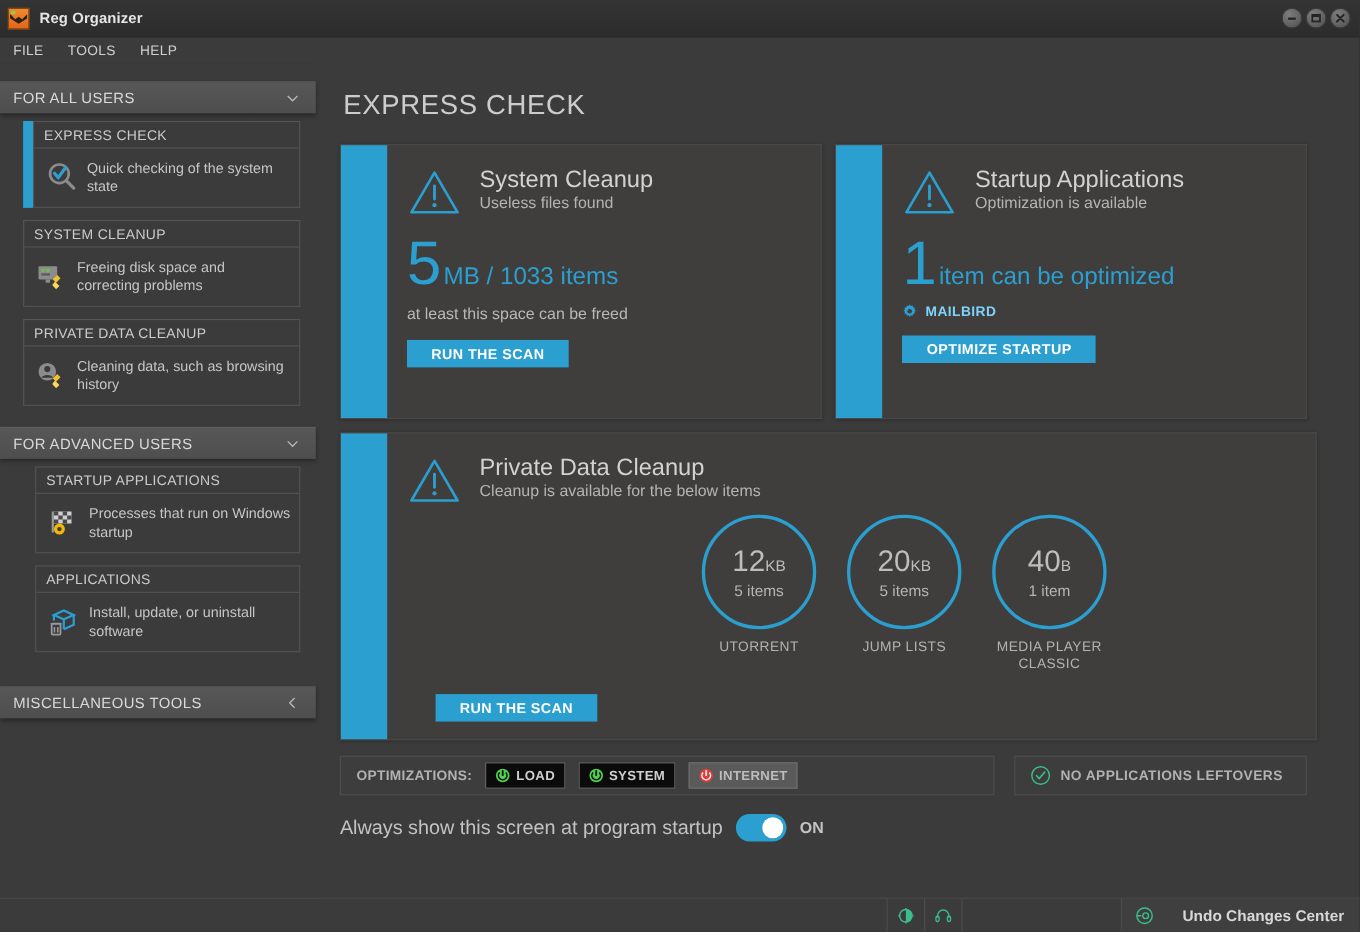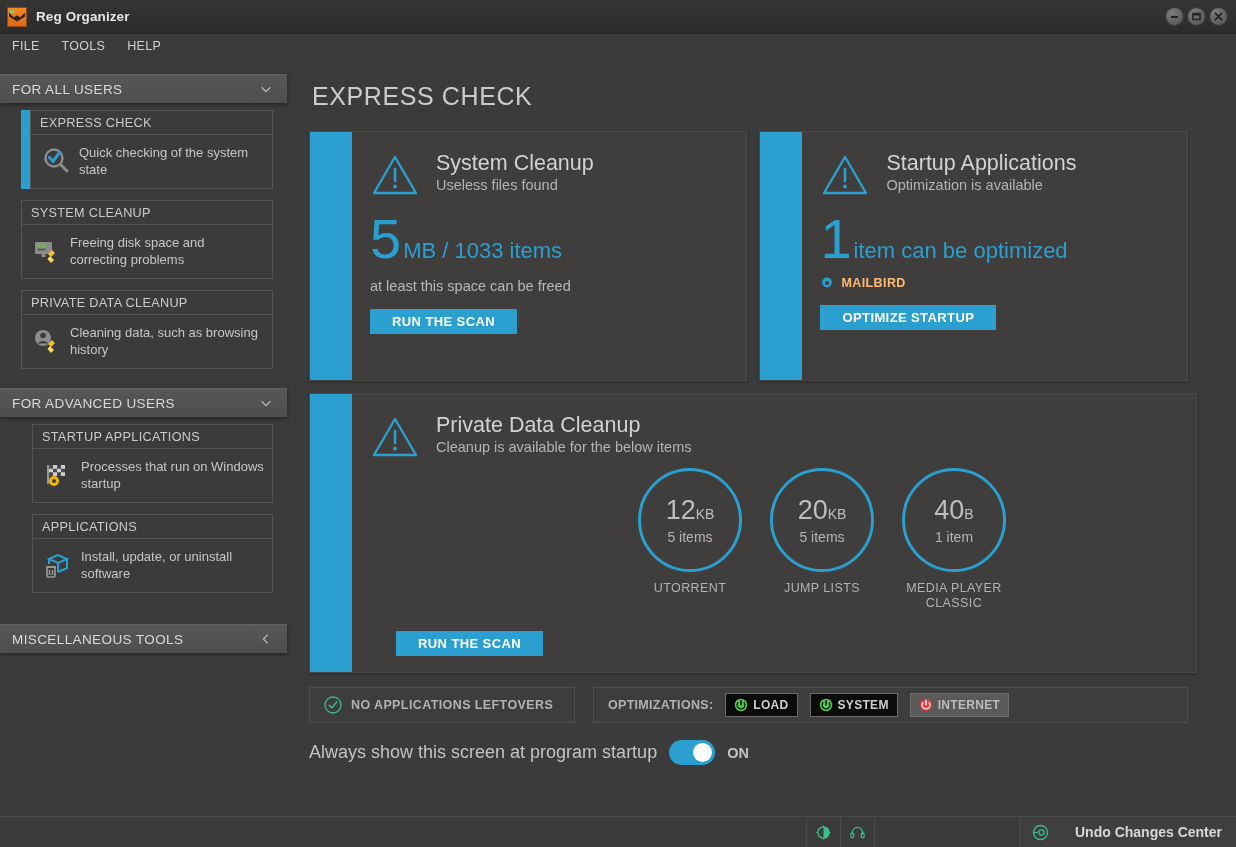--- a/index.html
+++ b/index.html
@@ -159,21 +159,21 @@
   .panel-sub { color: #b4b4b4; font-size: 14.5px; margin-top: 1px; }
 
   .metric { margin-top: 14px; display: flex; align-items: baseline; color: #2a9fd0; }
   .metric .big { font-size: 56px; line-height: 50px; font-weight: 300; }
   .metric .rest { font-size: 22px; margin-left: 2px; }
 
   .metric-note { color: #b8b8b8; font-size: 14.5px; margin-top: 14px; }
 
   .app-line { display: flex; align-items: center; gap: 7px; margin-top: 12px; }
   .app-line .gear { width: 14px; height: 14px; color: #2a9fd0; }
-  .app-line .name { color: #fdba74; font-size: 12.5px; font-weight: bold; letter-spacing: .4px; }
+  .app-line .name { color: #7dd3fc; font-size: 12.5px; font-weight: bold; letter-spacing: .4px; }
 
   .btn-primary {
     margin-top: 15px;
     display: inline-flex; align-items: center; justify-content: center;
     height: 25px; padding: 0 22px;
     background: #2a9fd0; color: #ffffff;
     font-size: 13px; font-weight: bold; letter-spacing: .4px;
     border: none; cursor: pointer;
   }
 
@@ -497,27 +497,20 @@
               </div>
               <div class="circle-label">MEDIA PLAYER CLASSIC</div>
             </div>
           </div>
 
           <button class="btn-primary" style="position:absolute;left:44px;bottom:16px;margin-top:0;">RUN THE SCAN</button>
         </div>
       </div>
 
       <div class="strip-row">
-        <div class="strip leftovers">
-          <svg class="check-ic" viewBox="0 0 18 18">
-            <circle cx="9" cy="9" r="8" fill="none" stroke="currentColor" stroke-width="1.3"></circle>
-            <path d="M5.3 9.2 L7.8 11.8 L12.8 5.9" fill="none" stroke="currentColor" stroke-width="1.5" stroke-linecap="round" stroke-linejoin="round"></path>
-          </svg>
-          <span class="strip-txt">NO APPLICATIONS LEFTOVERS</span>
-        </div>
         <div class="strip optim">
           <span class="optim-label">OPTIMIZATIONS:</span>
           <div class="badge on">
             <svg class="pwr" viewBox="0 0 14 14">
                 <circle cx="7" cy="7" r="6.2" fill="#4fcf4f"></circle>
                 <path d="M7 2.7 v4" stroke="#0b0b0b" stroke-width="1.6" stroke-linecap="round"></path>
                 <path d="M4.2 4.3 a3.9 3.9 0 1 0 5.6 0" fill="none" stroke="#0b0b0b" stroke-width="1.4"></path>
               </svg>
             <span>LOAD</span>
           </div>
@@ -530,20 +523,27 @@
             <span>SYSTEM</span>
           </div>
           <div class="badge off">
             <svg class="pwr" viewBox="0 0 14 14">
                 <circle cx="7" cy="7" r="6.2" fill="#e03c3c"></circle>
                 <path d="M7 2.7 v4" stroke="#f0f0f0" stroke-width="1.6" stroke-linecap="round"></path>
                 <path d="M4.2 4.3 a3.9 3.9 0 1 0 5.6 0" fill="none" stroke="#f0f0f0" stroke-width="1.4"></path>
               </svg>
             <span>INTERNET</span>
           </div>
+        </div>
+        <div class="strip leftovers">
+          <svg class="check-ic" viewBox="0 0 18 18">
+            <circle cx="9" cy="9" r="8" fill="none" stroke="currentColor" stroke-width="1.3"></circle>
+            <path d="M5.3 9.2 L7.8 11.8 L12.8 5.9" fill="none" stroke="currentColor" stroke-width="1.5" stroke-linecap="round" stroke-linejoin="round"></path>
+          </svg>
+          <span class="strip-txt">NO APPLICATIONS LEFTOVERS</span>
         </div>
       </div>
 
       <div class="toggle-row">
         <span class="toggle-label">Always show this screen at program startup</span>
         <div class="switch">
             <div class="knob"></div>
           </div>
         <span class="toggle-state">ON</span>
       </div>

